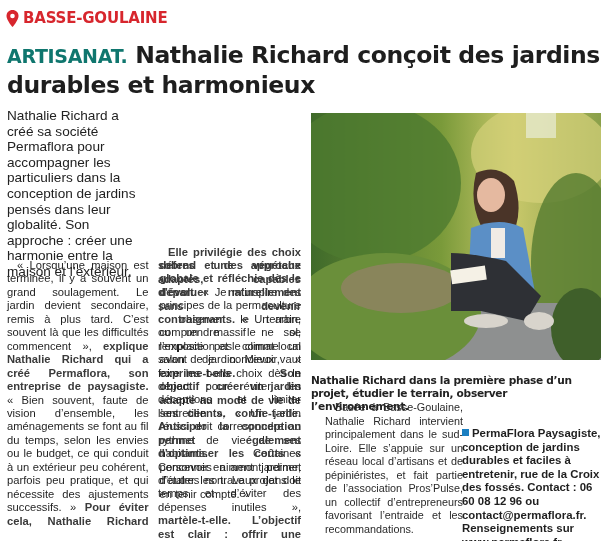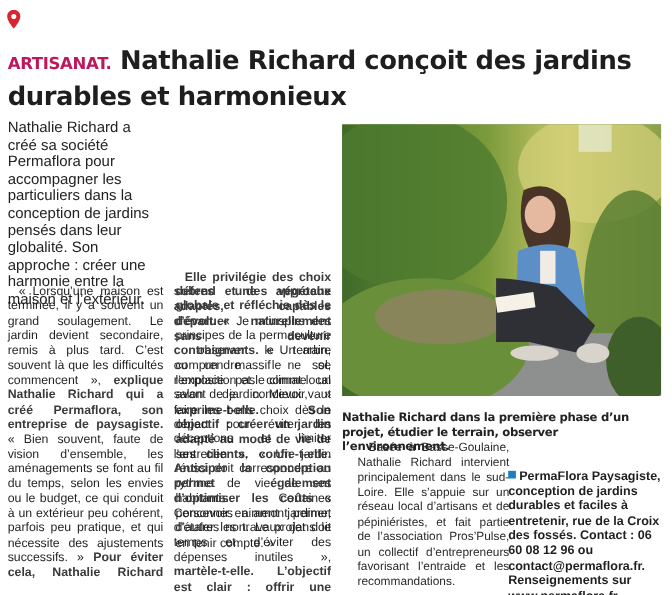--- a/index.html
+++ b/index.html
@@ -4,21 +4,21 @@
 <style>
   * { box-sizing: border-box; margin: 0; padding: 0; }
   html, body { width: 611px; height: 541px; background: #ffffff; overflow: hidden; }
   body { position: relative; font-family: "Liberation Sans", "DejaVu Sans", sans-serif; color: #1c1c1c; }
 
   .locality { position: absolute; left: 6px; top: 9px; display: flex; align-items: center; gap: 4px; }
   .pin { width: 13px; height: 17px; display: block; }
   .locality-label { font-family: "DejaVu Sans", sans-serif; font-weight: bold; font-size: 15px; color: #d7262d; letter-spacing: -0.2px; }
 
   .headline { position: absolute; left: 7px; top: 41px; width: 600px; font-family: "DejaVu Sans", sans-serif; font-weight: bold; font-size: 23.5px; line-height: 29px; color: #1e1e1e; letter-spacing: -0.4px; }
-  .kicker { color: #be185d; font-size: 15px; letter-spacing: -0.3px; margin-top: 45px; }
+  .kicker { color: #0f766e; font-size: 19px; letter-spacing: -0.3px; margin-top: 45px; }
 
   .col { position: absolute; top: 108px; font-size: 11.2px; line-height: 13.4px; color: #1f1f1f; }
   .col1 { left: 7px; width: 140px; }
   .col2 { left: 158px; width: 143px; }
   .col3 { left: 325px; width: 138px; top: 401px; }
   .col4 { left: 462px; width: 140px; top: 401px; }
 
   .intro { font-size: 13.6px; line-height: 15.6px; color: #222; margin-bottom: 18px; text-align: left; }
   p.body { text-align: justify; text-indent: 10px; hyphens: manual; }
   p.noindent { text-indent: 0; }
@@ -34,20 +34,21 @@
   .bullet { display: inline-block; width: 7px; height: 7px; background: #1b7fc1; margin-right: 3px; vertical-align: 1px; }
 </style>
 </head>
 <body>
 
 <div class="locality">
   <svg class="pin" viewBox="0 0 13 17">
     <path d="M6.5 0C3 0 0.5 2.6 0.5 5.9c0 4.2 6 11.1 6 11.1s6-6.9 6-11.1C12.5 2.6 10 0 6.5 0z" fill="#d7262d"></path>
     <circle cx="6.5" cy="6" r="2.3" fill="#fff"></circle>
   </svg>
+  <span class="locality-label">BASSE-GOULAINE</span>
 </div>
 
 <h1 class="headline">
   <span class="kicker">ARTISANAT.</span>
   <span>Nathalie Richard conçoit des jardins durables et harmonieux</span>
 </h1>
 
 <div class="col col1" style="height:433px; overflow:hidden;">
   <p class="intro">Nathalie Richard a créé sa société Permaflora pour accompagner les particuliers dans la conception de jardins pensés dans leur globalité. Son approche : créer une harmonie entre la maison et l’extérieur.</p>
 </div>

